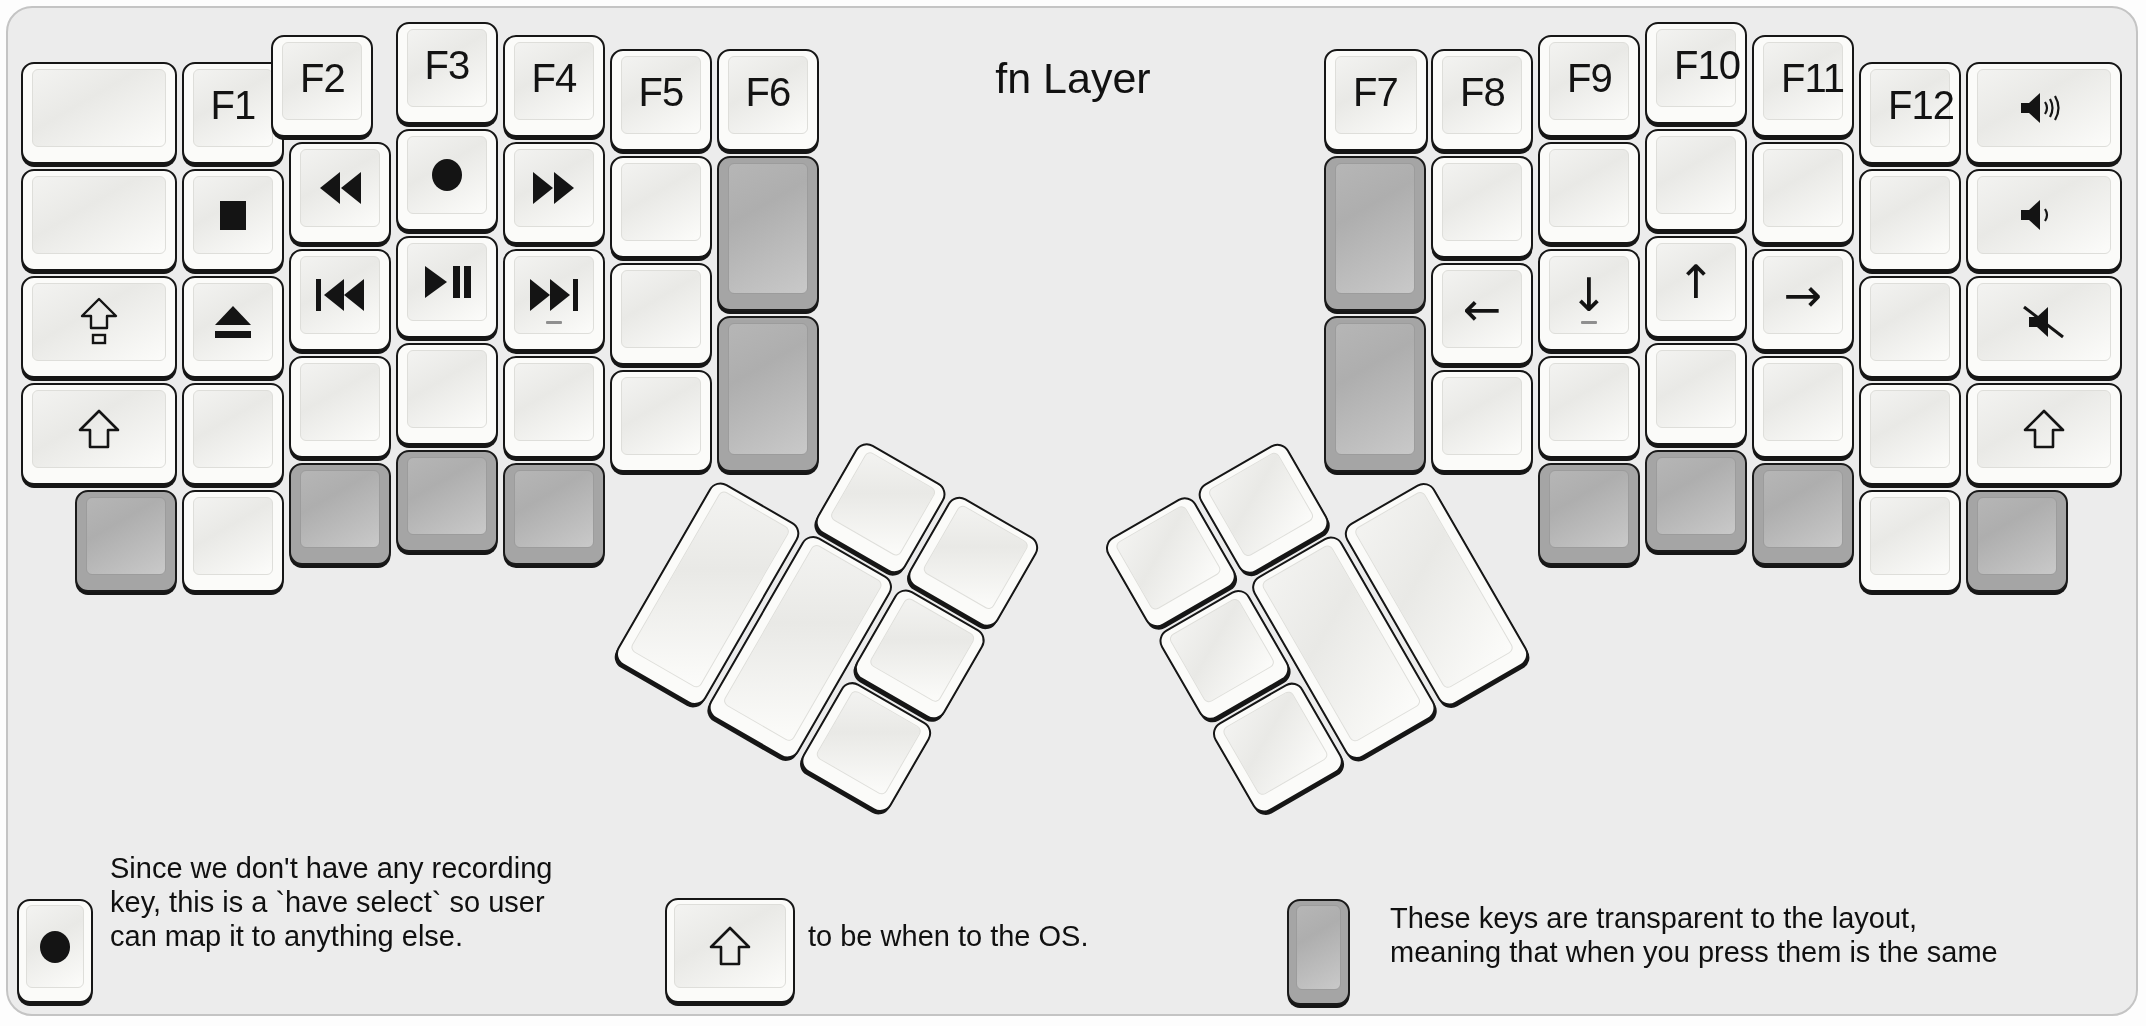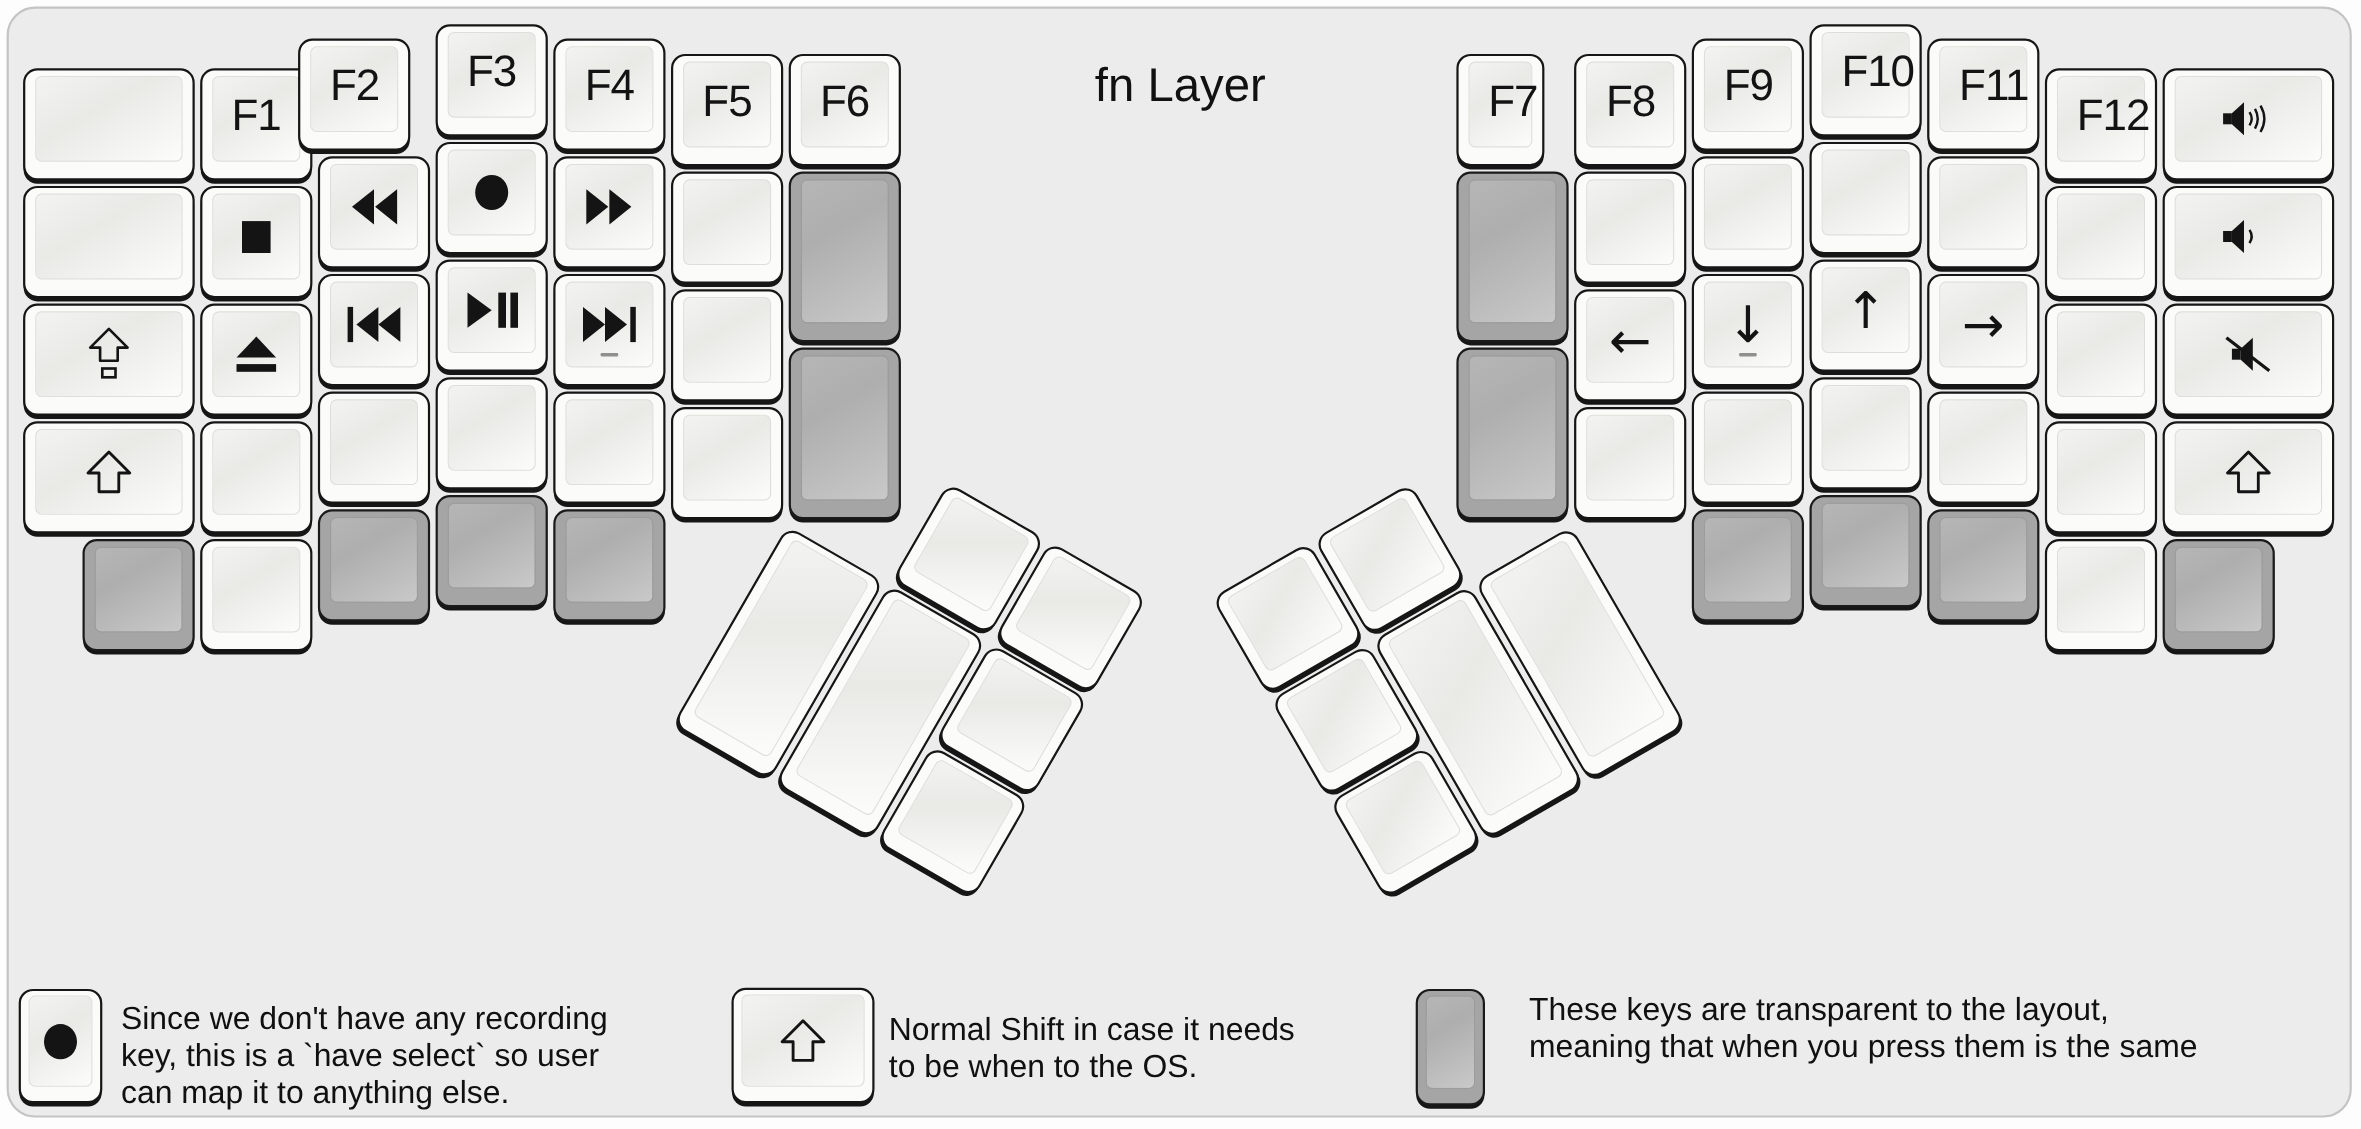--- a/index.html
+++ b/index.html
@@ -209,21 +209,21 @@
         <div class="cap">
           <div class="klabel">F6</div>
         </div>
       </div>
       <div class="key gray" style="left: 716.5px; top: 155.75px; width: 102px; height: 155.5px;">
         <div class="cap"></div>
       </div>
       <div class="key gray" style="left: 716.5px; top: 316.25px; width: 102px; height: 155.5px;">
         <div class="cap"></div>
       </div>
-      <div class="key" style="left: 1324px; top: 48.75px; width: 80px; height: 102px;">
+      <div class="key" style="left: 1324px; top: 48.75px; width: 104px; height: 102px;">
         <div class="cap">
           <div class="klabel">F7</div>
         </div>
       </div>
       <div class="key gray" style="left: 1324px; top: 155.75px; width: 102px; height: 155.5px;">
         <div class="cap"></div>
       </div>
       <div class="key gray" style="left: 1324px; top: 316.25px; width: 102px; height: 155.5px;">
         <div class="cap"></div>
       </div>
@@ -423,26 +423,25 @@
               <path d="M23 3 L42 22 L32 22 L32 39 L14 39 L14 22 L4 22 Z" fill="none" stroke="#141414" stroke-width="2.6" stroke-linejoin="round"></path>
             </svg>
           </div>
         </div>
       </div>
       <div class="key gray sample" style="left: 1287px; top: 899px; width: 63px; height: 106px;">
         <div class="cap"></div>
       </div>
     </div>
 
-  <div class="legend-text" style="left:110px;top:909px;">
+  <div class="legend-text" style="left:110px;top:851px;">
     <div>Since we don't have any recording</div>
     <div>key, this is a `have select` so user</div>
     <div>can map it to anything else.</div>
   </div>
   <div class="legend-text" style="left:808px;top:919px;">
-    <div>Normal Shift in case it needs</div>
     <div>to be when to the OS.</div>
   </div>
   <div class="legend-text" style="left:1362px;top:901px;margin-left:28px;">
     <div>These keys are transparent to the layout,</div>
     <div>meaning that when you press them is the same</div>
   </div>
 </div>
 
 </body></html>

